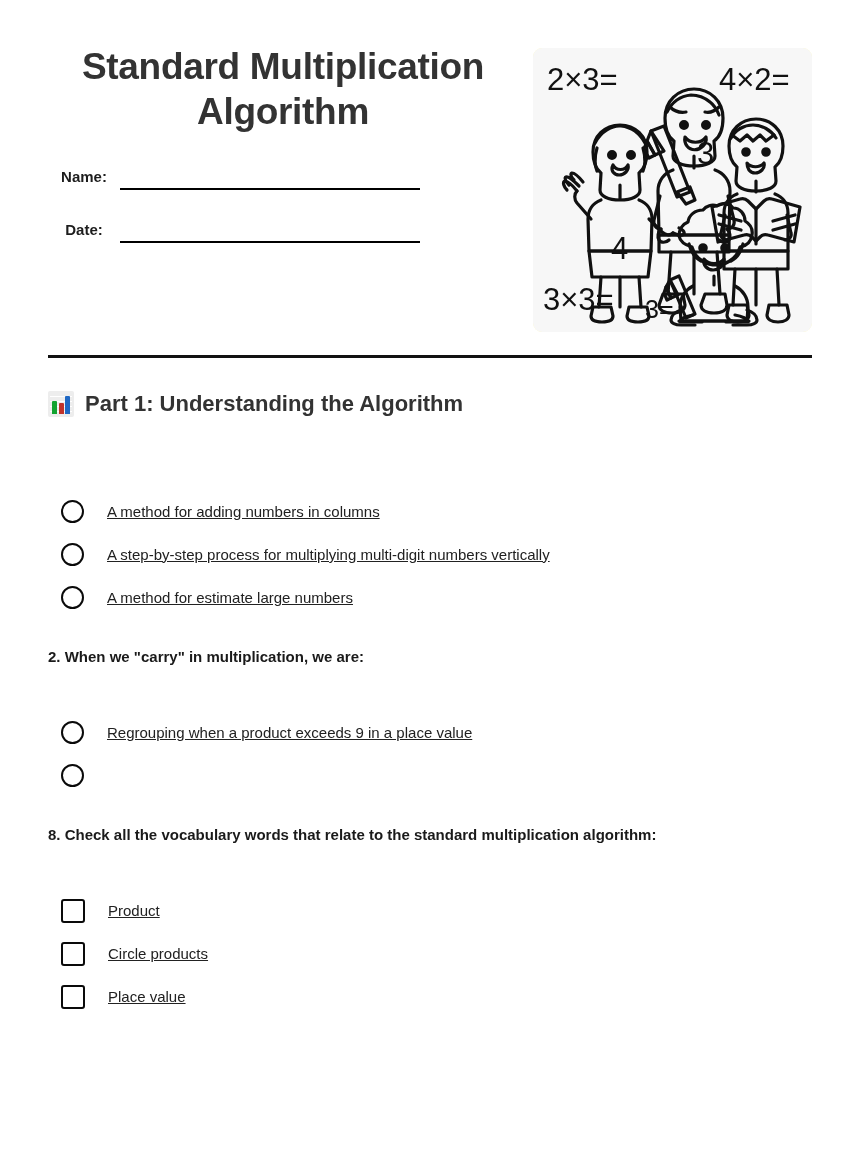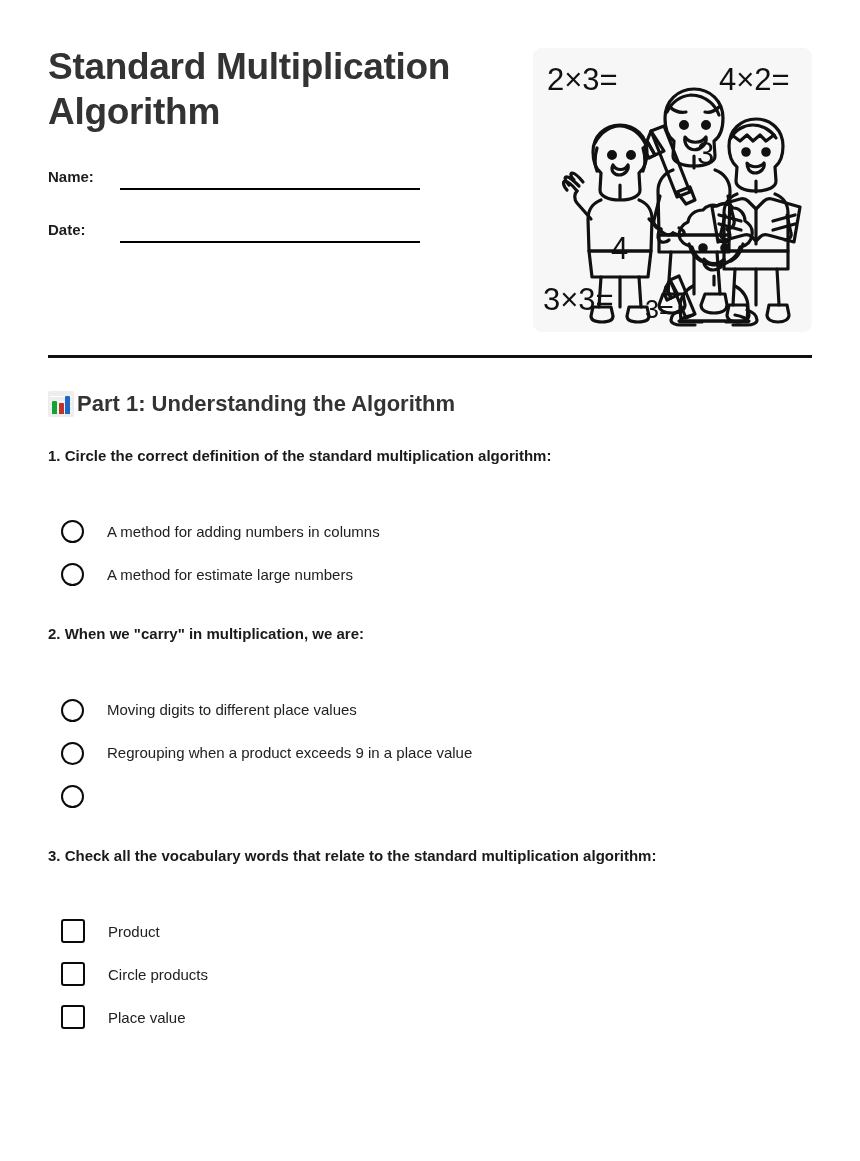--- a/index.html
+++ b/index.html
@@ -24,20 +24,21 @@
     padding: 0;
   }
 
   
   .header {
     position: relative;
     padding: 44px 48px 0 48px;
     display: flex;
     align-items: flex-start;
     justify-content: space-between;
+    text-align: center;
   }
   .header-left {
     width: 470px;
     flex: none;
   }
   .worksheet-title {
     font-size: 37px;
     font-weight: bold;
     line-height: 1.22;
     letter-spacing: -0.3px;
@@ -86,21 +87,21 @@
     background: #111111;
   }
 
   
   .section {
     padding: 0 48px;
   }
   .section-heading {
     display: flex;
     align-items: center;
-    gap: 3px;
+    gap: 11px;
     margin-top: 33px;
     margin-bottom: 29px;
   }
   .section-heading-text {
     font-size: 22px;
     font-weight: bold;
     color: #333333;
     line-height: 1;
   }
 
@@ -139,20 +140,21 @@
     margin: 0;
   }
   .q-spacer-1 { height: 44px; }
   .q-gap     { height: 28px; }
 
   .options { margin: 0; padding: 0; list-style: none; }
   .option-row {
     display: flex;
     align-items: center;
     height: 43px;
+    text-decoration: underline;
   }
   .option-row.check-row { height: 43px; text-align: right; }
 
   .radio-mark {
     width: 23px;
     height: 23px;
     flex: none;
     border: 2.5px solid #0a0a0a;
     border-radius: 50%;
     margin-left: 13px;
@@ -302,58 +304,57 @@
         <span class="grid-h" style="top:15px"></span>
         <span class="grid-h" style="top:20px"></span>
         <span class="bar bar-1"></span>
         <span class="bar bar-2"></span>
         <span class="bar bar-3"></span>
       </span>
       <span class="section-heading-text">Part 1: Understanding the Algorithm</span>
     </div>
 
     <div class="question">
-      <p class="question-prompt">1. Circle the correct definition of the standard multiplication algorithm:</p>
       <div class="q-spacer-1"></div>
       <ul class="options">
         <li class="option-row">
           <span class="radio-mark"></span>
           <span class="option-label">A method for adding numbers in columns</span>
+        </li>
+        <li class="option-row">
+          <span class="radio-mark"></span>
+          <span class="option-label">A step-by-step process for multiplying multi-digit numbers vertically</span>
         </li>
         <li class="option-row">
           <span class="radio-mark"></span>
           <span class="option-label">A method for estimate large numbers</span>
         </li>
       </ul>
     </div>
 
     <div class="q-gap"></div>
 
     <div class="question">
       <p class="question-prompt">2. When we "carry" in multiplication, we are:</p>
       <div class="q-spacer-1"></div>
       <ul class="options">
         <li class="option-row">
           <span class="radio-mark"></span>
-          <span class="option-label">Moving digits to different place values</span>
-        </li>
-        <li class="option-row">
-          <span class="radio-mark"></span>
           <span class="option-label">Regrouping when a product exceeds 9 in a place value</span>
         </li>
         <li class="option-row">
           <span class="radio-mark"></span>
         </li>
       </ul>
     </div>
 
     <div class="q-gap"></div>
 
     <div class="question">
-      <p class="question-prompt">3. Check all the vocabulary words that relate to the standard multiplication algorithm:</p>
+      <p class="question-prompt">8. Check all the vocabulary words that relate to the standard multiplication algorithm:</p>
       <div class="q-spacer-1"></div>
       <ul class="options">
         <li class="option-row check-row">
           <span class="check-mark"></span>
           <span class="option-label">Product</span>
         </li>
         <li class="option-row check-row">
           <span class="check-mark"></span>
           <span class="option-label">Circle products</span>
         </li>

